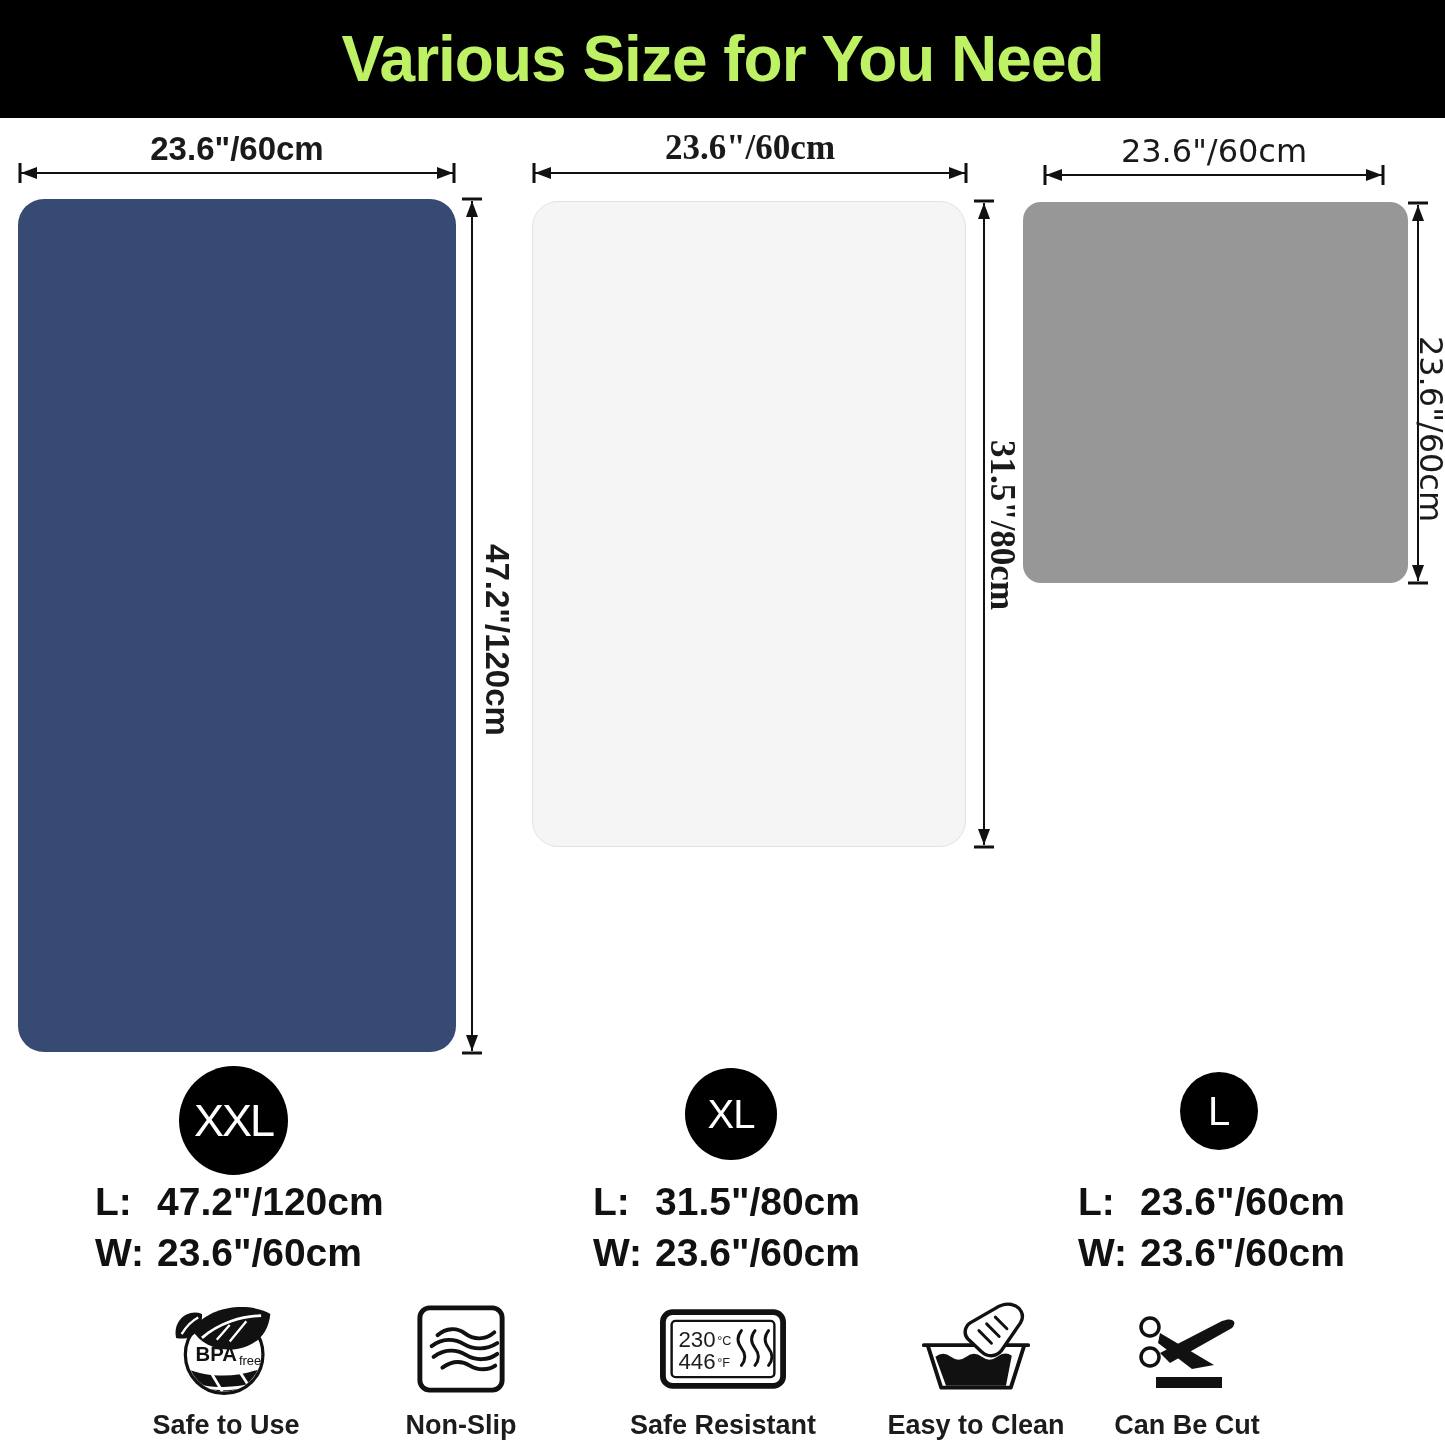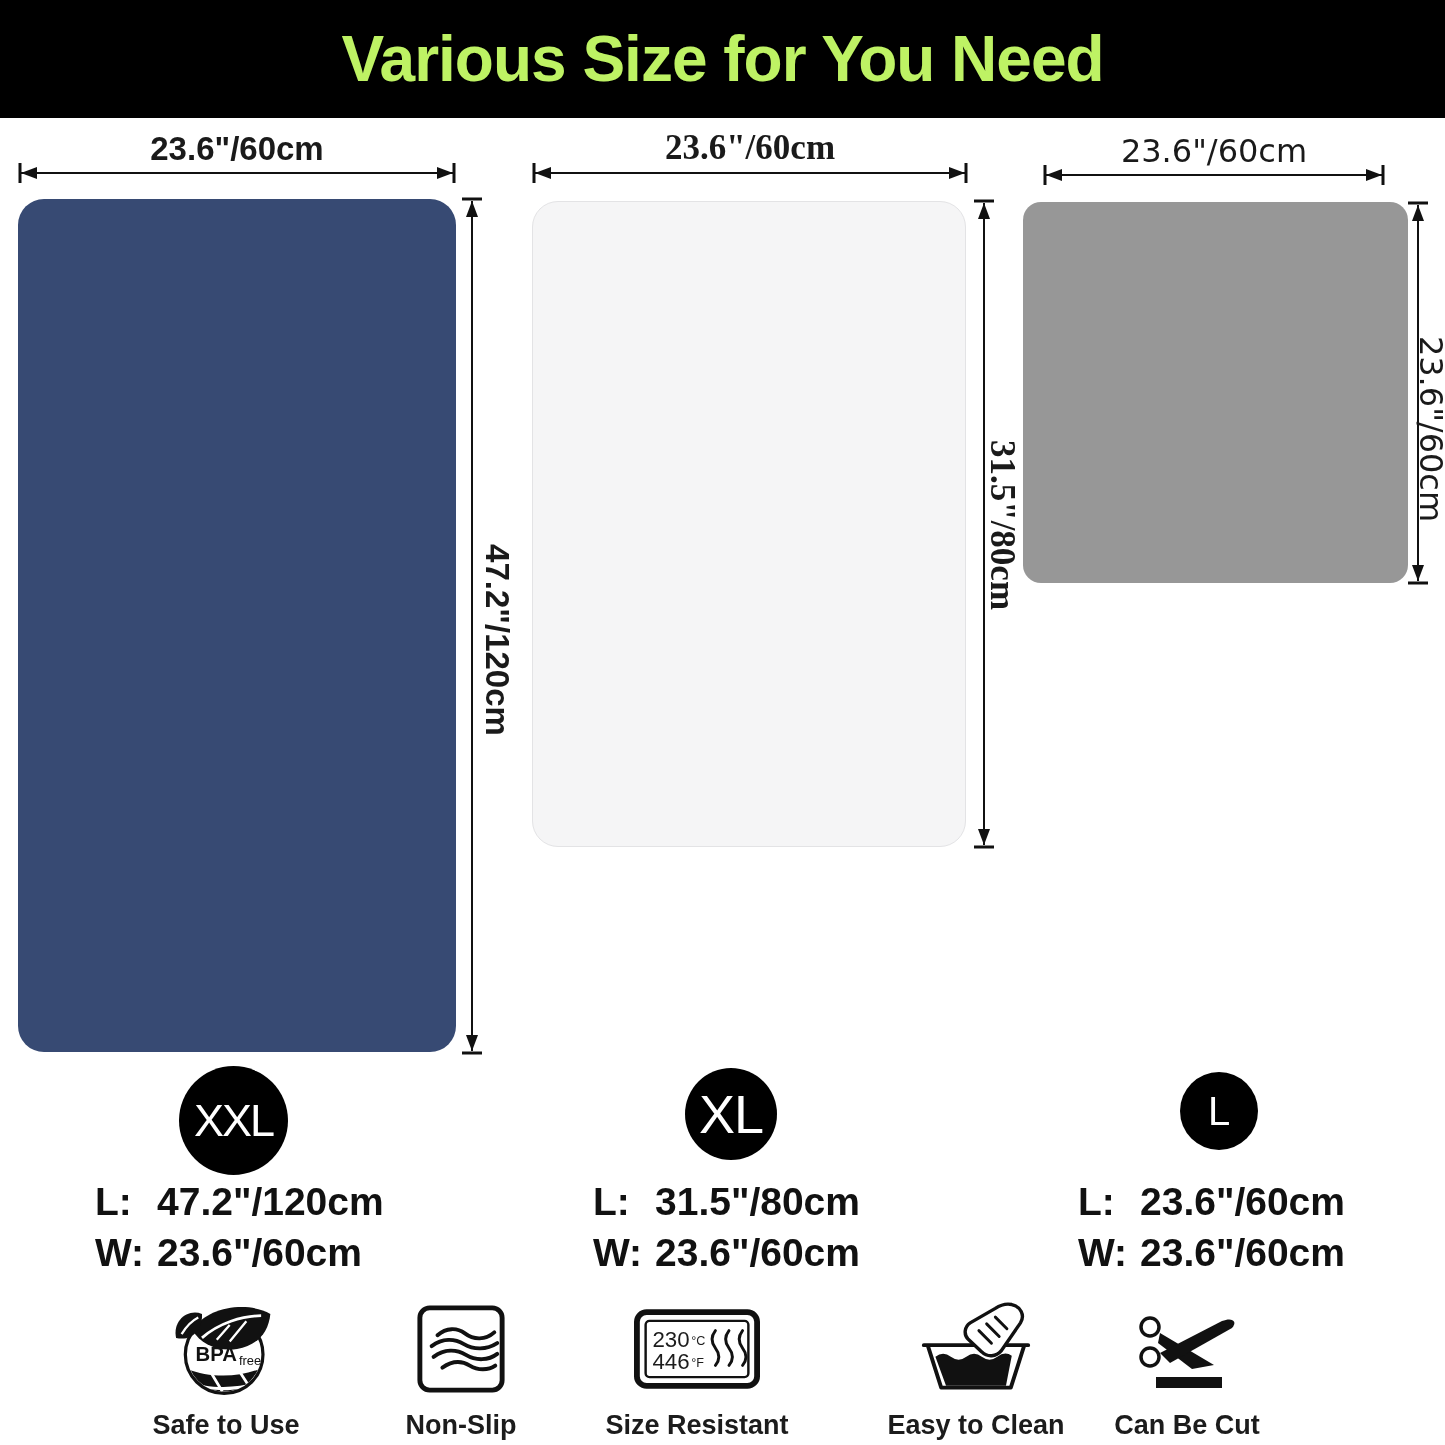--- a/index.html
+++ b/index.html
@@ -21,29 +21,29 @@
   .dim-top-l{left:1043px;top:132px;width:342px;font-family:"DejaVu Sans",sans-serif;font-weight:normal;font-size:32px;}
   .dim-side{position:absolute;transform:translate(-50%,-50%) rotate(90deg);}
   .dim-side-xxl{left:497px;top:640px;}
   .dim-side-xl{left:1002px;top:525px;font-family:"Liberation Serif",serif;font-size:35px;}
   .dim-side-l{left:1431px;top:429px;font-family:"DejaVu Sans",sans-serif;font-weight:normal;font-size:32px;}
   .arrow{position:absolute;}
   .arrow svg{display:block;}
   
   .badge{position:absolute;background:#000;border-radius:50%;display:flex;align-items:center;justify-content:center;color:#fff;font-weight:normal;}
   .badge-xxl{left:179px;top:1066px;width:109px;height:109px;font-size:45px;letter-spacing:-2px;}
-  .badge-xl{left:685px;top:1068px;width:92px;height:92px;font-size:54px;letter-spacing:-1px;}
+  .badge-xl{left:685px;top:1068px;width:92px;height:92px;font-size:40px;letter-spacing:-1px;}
   .badge-l{left:1180px;top:1072px;width:78px;height:78px;font-size:40px;}
   .size-row{position:absolute;display:flex;font-size:39px;font-weight:bold;color:#111;white-space:nowrap;}
   .size-row .lab{width:62px;}
   
   .feature{position:absolute;top:1294px;width:230px;display:flex;flex-direction:column;align-items:center;}
   .feature .icon-slot{height:110px;display:flex;align-items:center;justify-content:center;}
   .feature .f-label{margin-top:6px;font-size:27px;font-weight:bold;color:#1c1c1c;white-space:nowrap;}
-  .f1{left:111px;} .f2{left:346px;} .f3{left:582px;} .f4{left:861px;} .f5{left:1072px;}
+  .f1{left:111px;} .f2{left:346px;} .f3{left:608px;} .f4{left:861px;} .f5{left:1072px;}
   .ico{stroke:#111;fill:none;stroke-linecap:round;stroke-linejoin:round;}
 </style>
 </head>
 <body>
 
 <div class="canvas">
 
   <div class="header">
     <div class="title">Various Size for You Need</div>
   </div>
@@ -192,21 +192,21 @@
       <svg width="126" height="80" viewBox="0 0 130 82" xmlns="http://www.w3.org/2000/svg">
         <rect x="3" y="3" width="124" height="76" rx="10" fill="#fff" stroke="#111" stroke-width="6"></rect>
         <rect x="12" y="12" width="106" height="58" rx="4" class="ico" stroke-width="2.5"></rect>
         <text x="19" y="39" font-family="Liberation Sans,sans-serif" font-size="23" fill="#1c1c1c">230</text>
         <text x="59" y="37" font-family="Liberation Sans,sans-serif" font-size="13" fill="#1c1c1c">°C</text>
         <text x="19" y="62" font-family="Liberation Sans,sans-serif" font-size="23" fill="#1c1c1c">446</text>
         <text x="59" y="60" font-family="Liberation Sans,sans-serif" font-size="13" fill="#1c1c1c">°F</text>
         <path d="M84,22 q-7,9 0,18 q7,9 0,18 M98,22 q-7,9 0,18 q7,9 0,18 M112,22 q-7,9 0,18 q7,9 0,18" class="ico" stroke-width="3"></path>
       </svg>
     </div>
-    <div class="f-label">Size Resistant</div>
+    <div class="f-label">Safe Resistant</div>
   </div>
 
   <div class="feature f4">
     <div class="icon-slot">
       <svg width="116" height="102" viewBox="0 0 120 104" xmlns="http://www.w3.org/2000/svg">
         <path d="M18,60 Q26,54 34,60 T50,60 T66,60 T82,60 T97,59 L91,90 L29,90 Z" fill="#111"></path>
         <path d="M6,48 L114,48 M10,48 L24,92 L96,92 L110,48" class="ico" stroke-width="4" fill="#fff" fill-opacity="0"></path>
         <path d="M97,6 C106,8 111,17 106,25 L86,54 C81,60 72,61 66,55 L52,42 C47,37 48,29 54,25 L80,10 C86,6 92,5 97,6 Z" fill="#fff" stroke="#111" stroke-width="3.5"></path>
         <path d="M63,33 L76,46 M71,26 L84,39 M80,19 L92,31" class="ico" stroke-width="3"></path>
       </svg>

